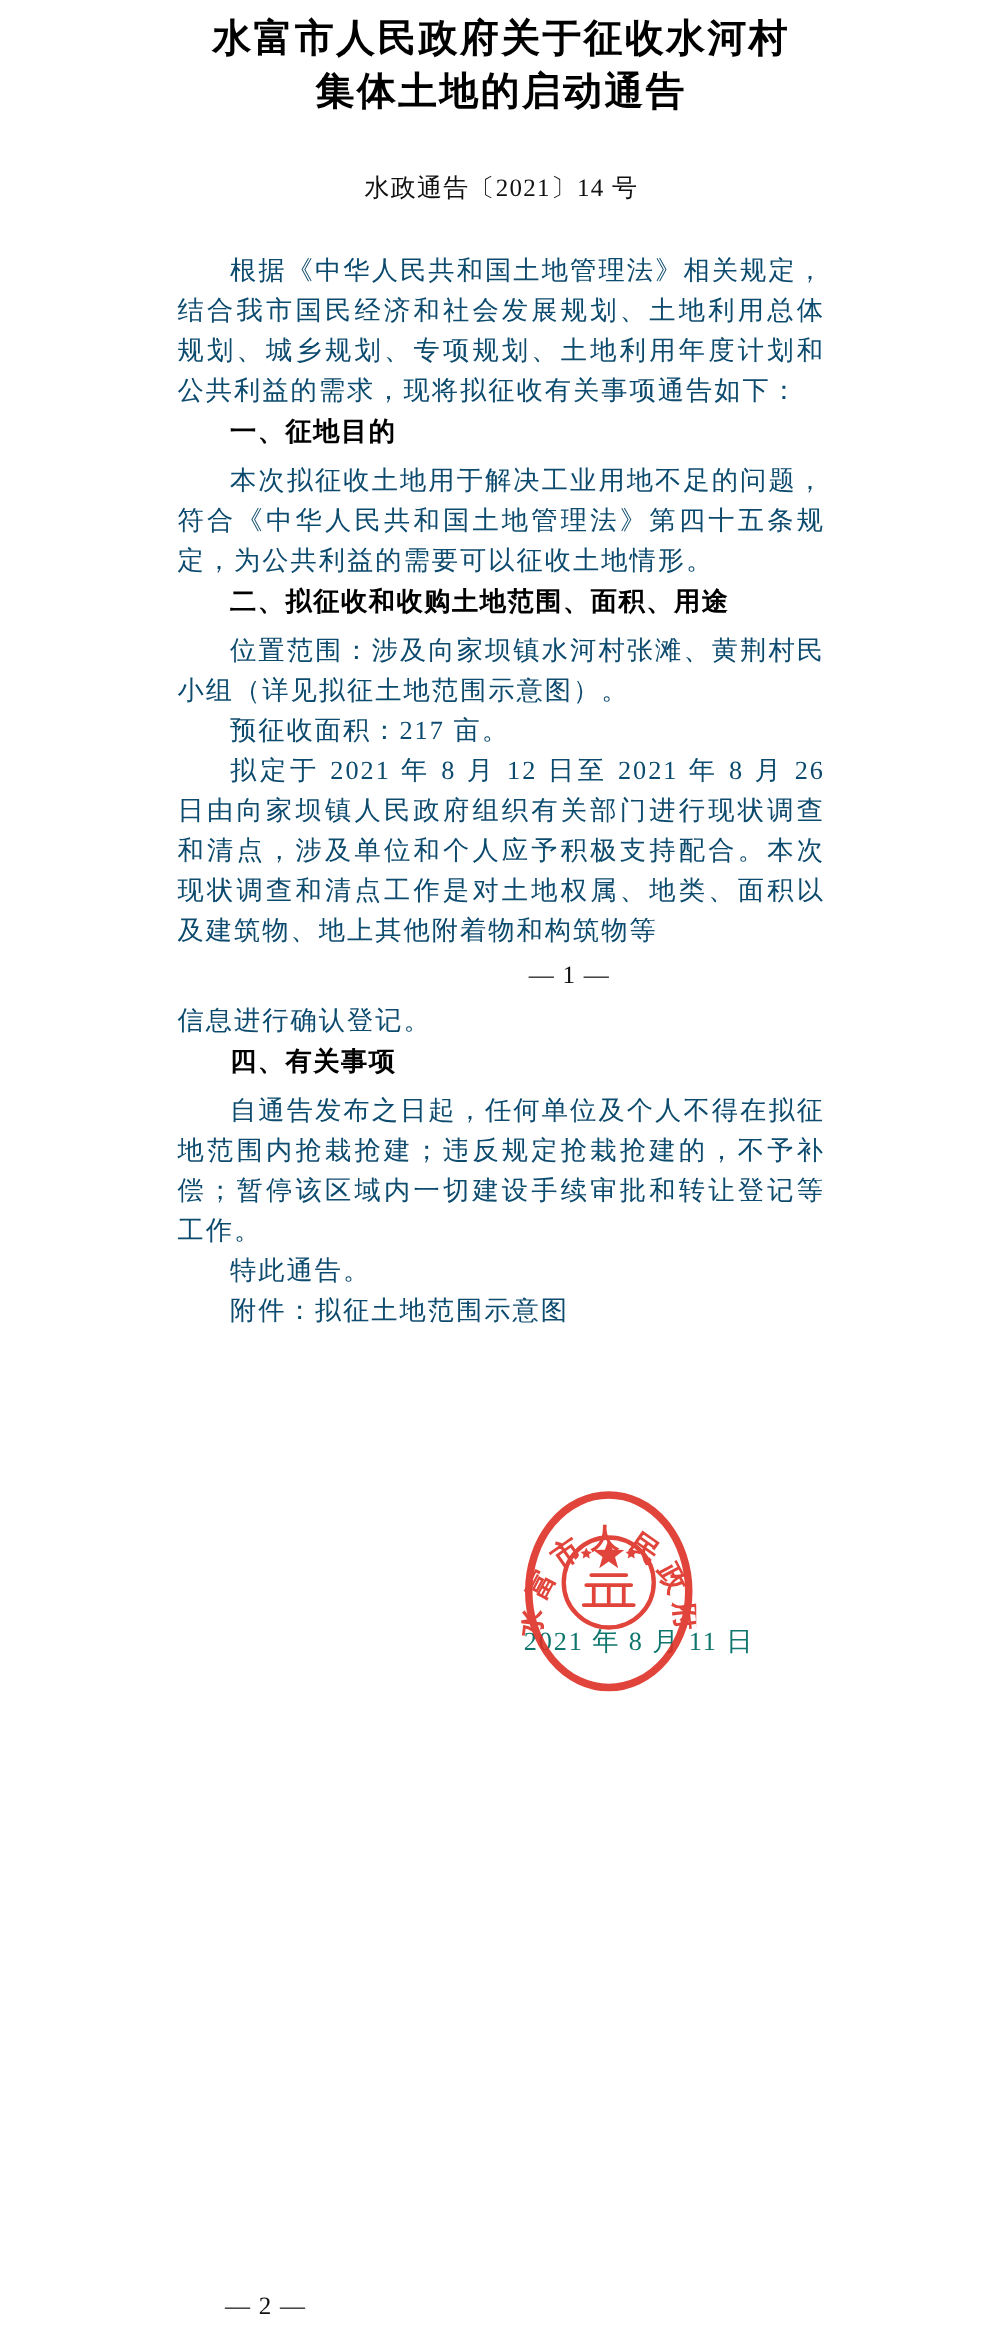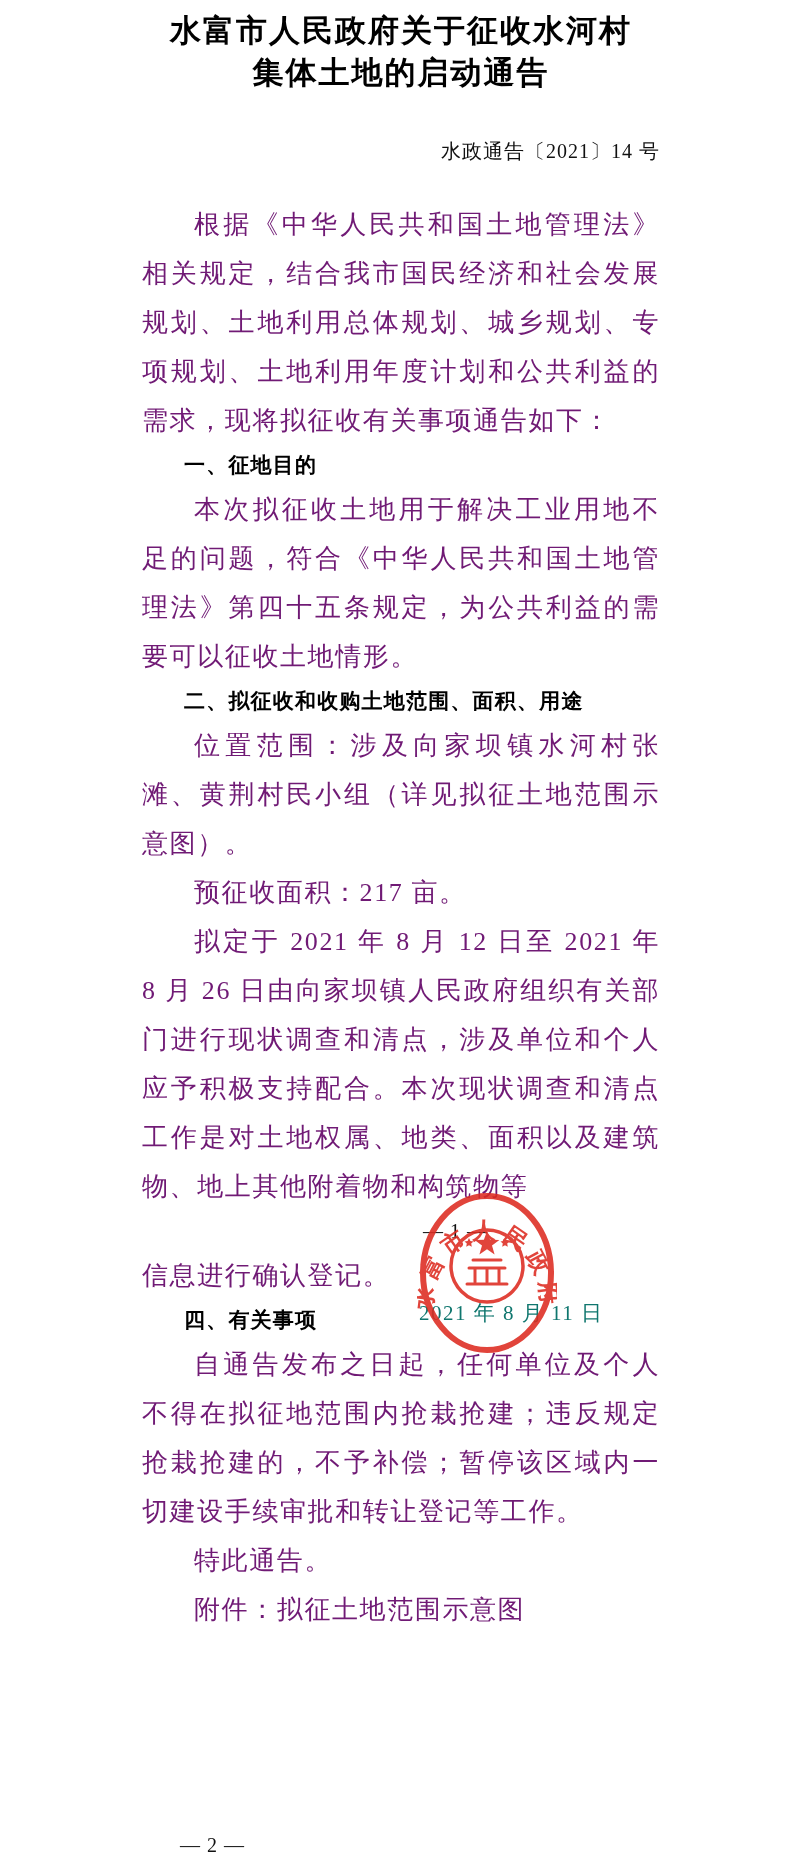--- a/index.html
+++ b/index.html
@@ -19,41 +19,41 @@
   .title {
     text-align: center;
     font-family: "Liberation Serif", serif;
     font-weight: 700;
     font-size: 31px;
     line-height: 42px;
     letter-spacing: 2px;
     color: #000;
   }
   .docnum {
-    text-align: right;
+    text-align: center;
     font-size: 20px;
     letter-spacing: 1px;
     margin-top: 44px;
     line-height: 26px;
     color: #111;
   }
   .body-block { margin-top: 36px; }
   .para {
     margin: 0;
-    font-size: 26px;
-    line-height: 49px;
+    font-size: 21px;
+    line-height: 32px;
     letter-spacing: 1.6px;
     text-align: justify;
     text-justify: inter-ideograph;
-    color: #701a75;
+    color: #0c4a6e;
   }
   .indent { text-indent: 2em; }
   .heading {
     margin: 0;
-    font-family: Liberation Serif, serif;
+    font-family: Liberation Mono, monospace;
     font-weight: 700;
     font-size: 21px;
     line-height: 40px;
     letter-spacing: 1.2px;
     text-indent: 2em;
     color: #000;
   }
   .pagenum-1 {
     margin: 0;
     font-size: 20px;

